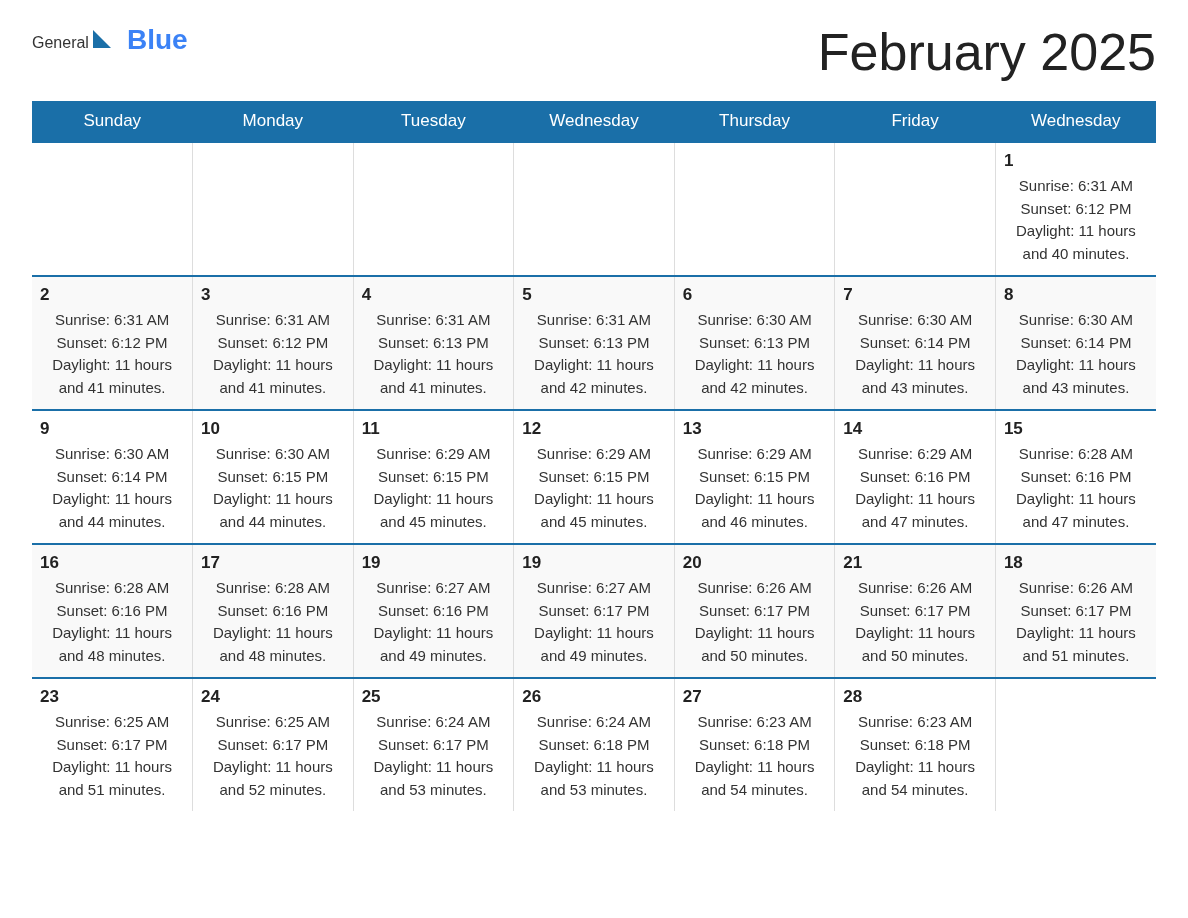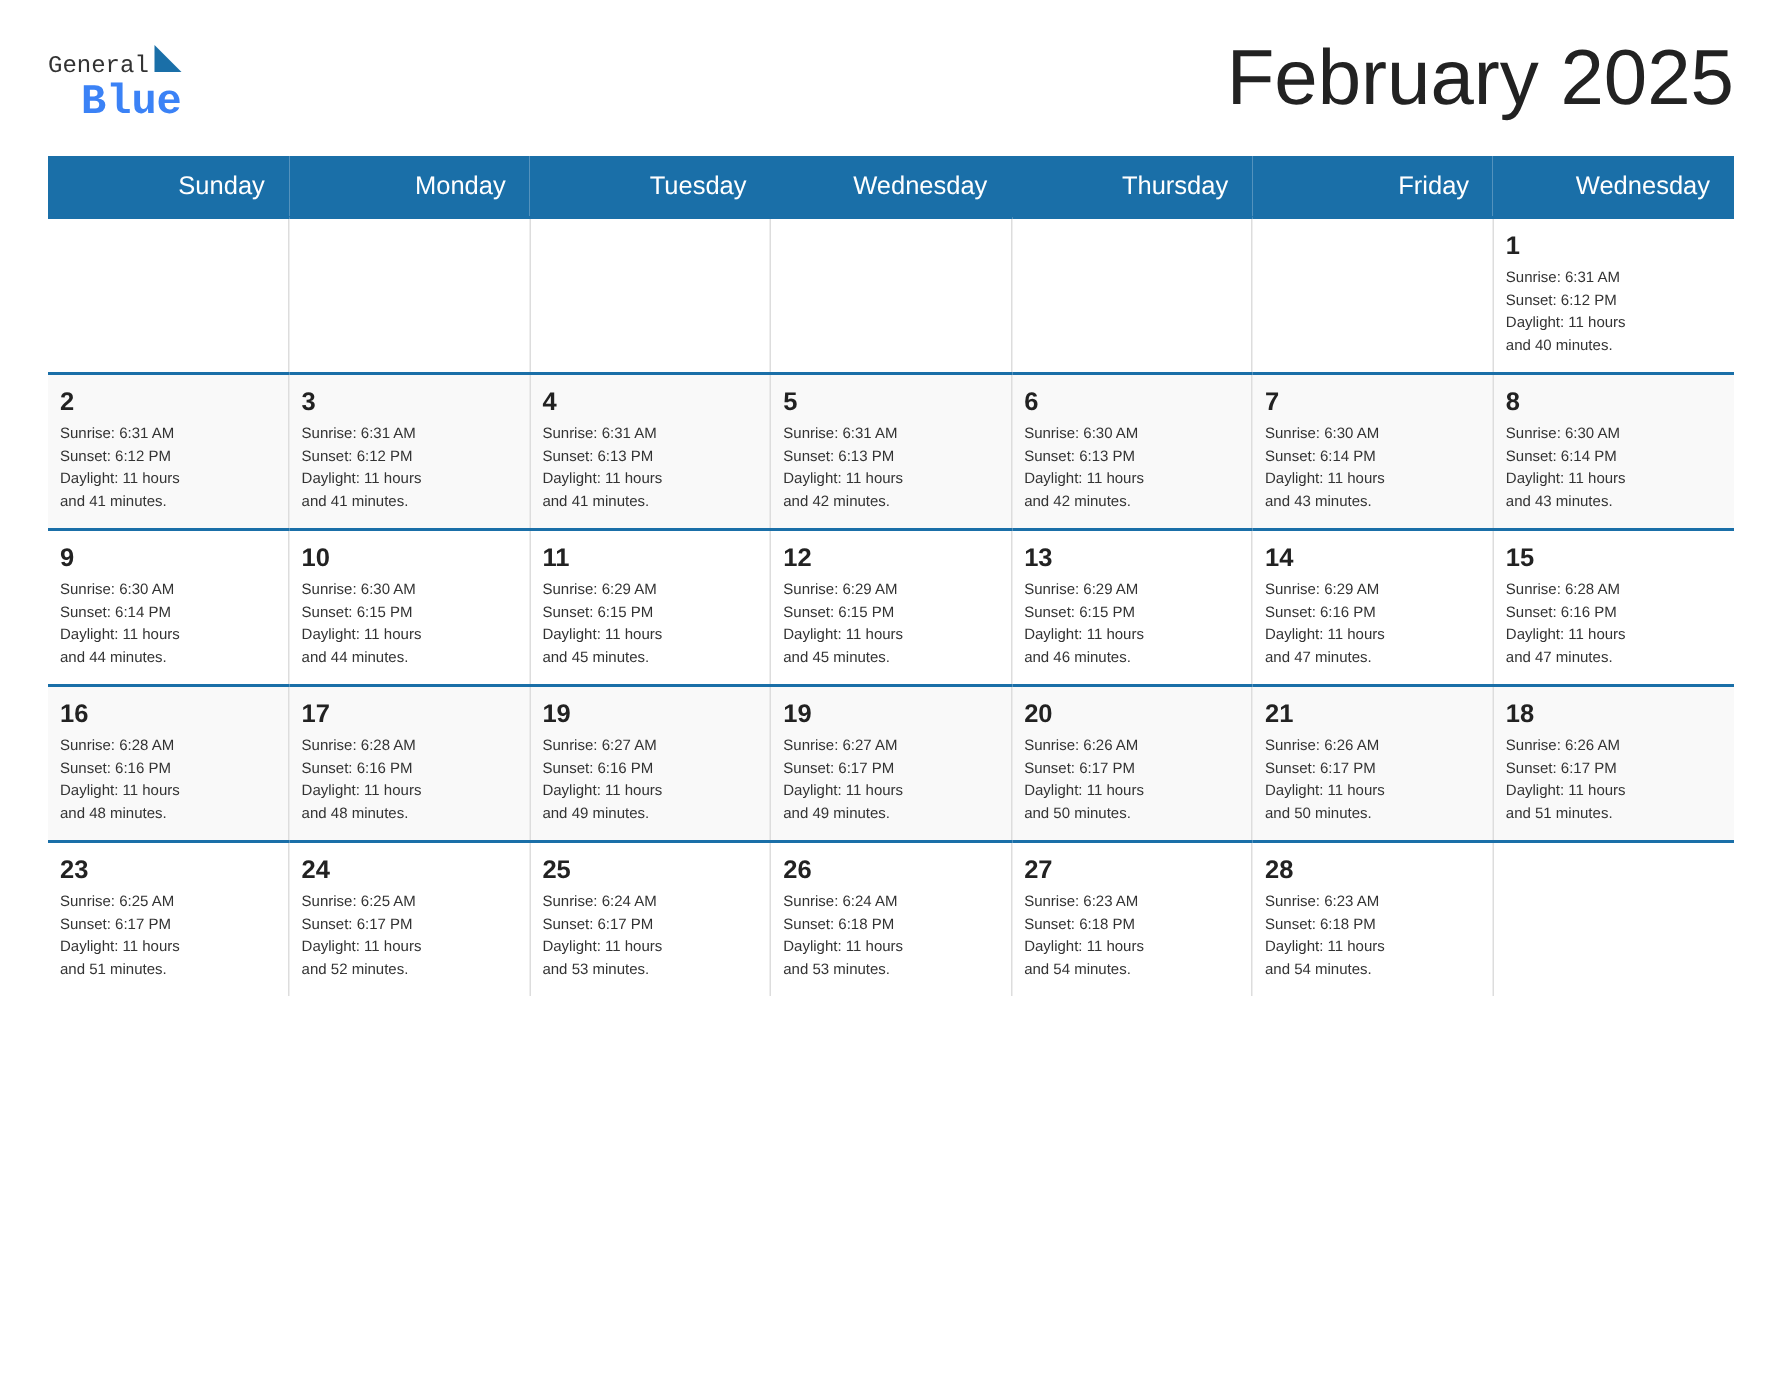--- a/index.html
+++ b/index.html
@@ -12,23 +12,22 @@
       min-height: 918px;
     }
     .header {
       display: flex;
       justify-content: space-between;
       align-items: flex-start;
       margin-bottom: 20px;
     }
     .logo {
       display: flex;
-      flex-direction: column;
-      align-items: flex-end;
-      font-family: Liberation Mono, monospace;
+      flex-direction: row;
+      align-items: flex-start;
     }
     .logo-general { color: #333; }
     .logo-arrow {
       width: 0;
       height: 0;
       border-left: 18px solid #1a6fa8;
       border-top: 18px solid transparent;
       border-bottom: 0px solid transparent;
       margin-left: 4px;
       margin-top: 6px;
@@ -57,21 +56,21 @@
     table {
       width: 100%;
       border-collapse: collapse;
     }
     thead tr th {
       background-color: #1a6fa8;
       color: #fff;
       padding: 10px 16px;
       font-size: 17px;
       font-weight: normal;
-      text-align: right;
+      text-align: center;
       border: none;
     }
     tbody tr td {
       vertical-align: top;
       padding: 8px 8px 10px 8px;
       border-top: 2px solid #1a6fa8;
       border-right: 1px solid #ddd;
       font-size: 13px;
       color: #333;
       width: 14.28%;
@@ -87,23 +86,24 @@
       background: #f9f9f9;
     }
     .day-num {
       font-size: 17px;
       font-weight: bold;
       color: #222;
       display: block;
       margin-bottom: 4px;
     }
     .day-info {
-      font-size: 10px;
+      font-size: 15px;
       color: #333;
       line-height: 1.5;
+      text-align: center;
     }
     .logo-row {
       display: flex;
       align-items: baseline;
     }
   </style>
 </head>
 <body>
 
 <div class="header">

